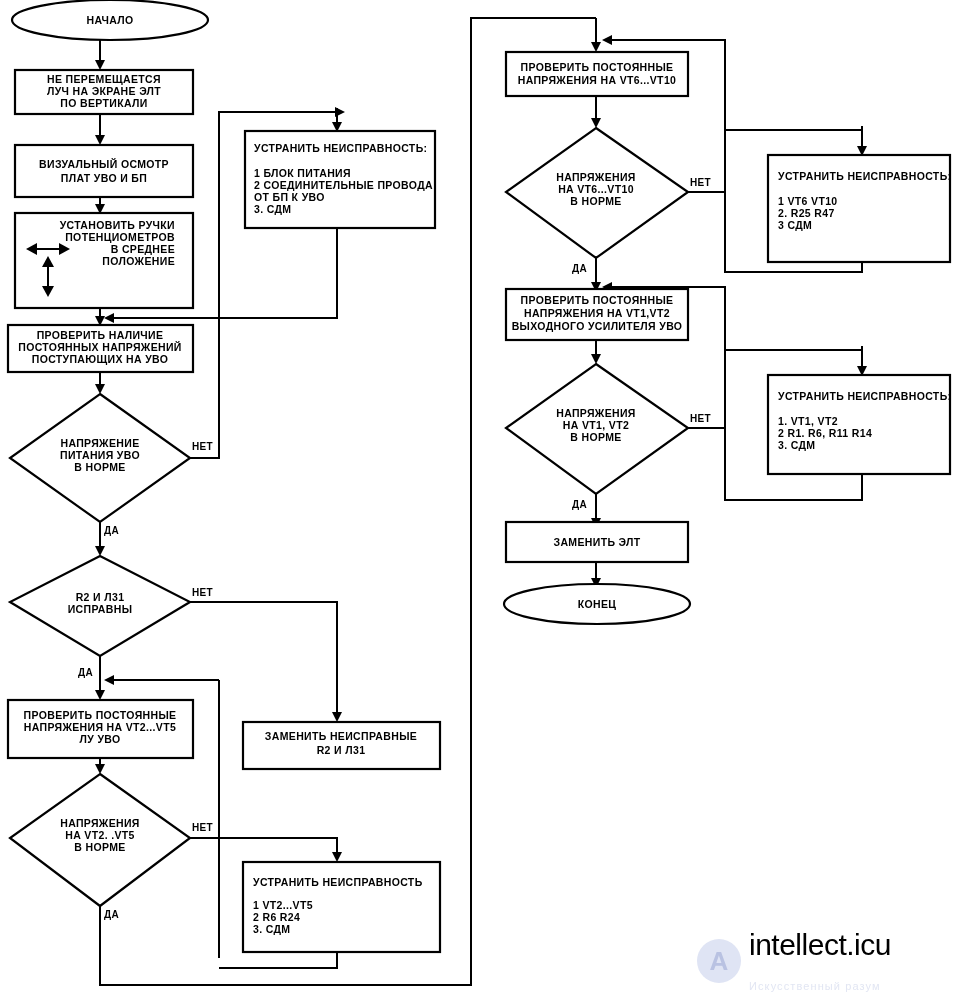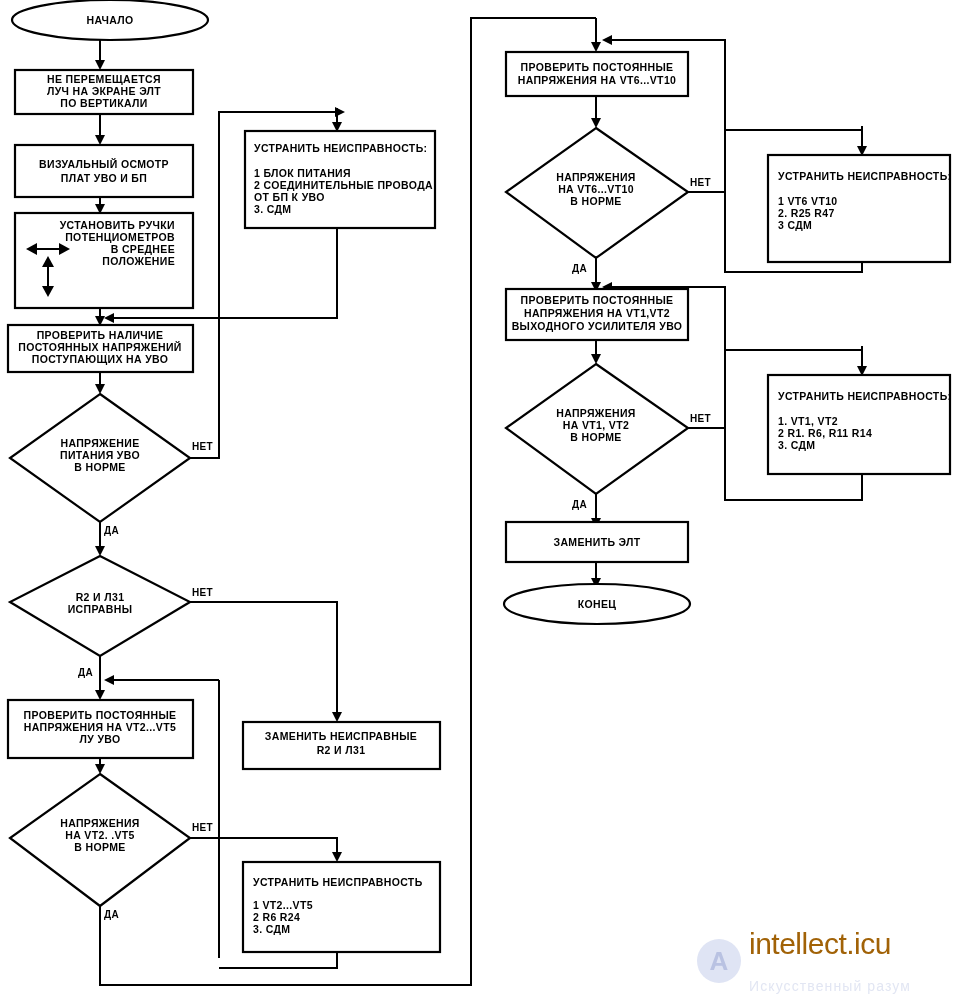--- a/index.html
+++ b/index.html
@@ -15,23 +15,23 @@
   .lbl{fill:#000000;font-family:"Liberation Sans","DejaVu Sans",sans-serif;
        font-size:10px;font-weight:bold;letter-spacing:.3px;}
   
   #watermark{position:absolute;left:697px;top:925px;width:262px;height:72px;
              display:flex;align-items:center;gap:8px;pointer-events:none;}
   #wm-circle{width:44px;height:44px;border-radius:50%;background:#dfe4f4;
              display:flex;align-items:center;justify-content:center;
              color:#b9c2e2;font-size:26px;font-weight:bold;
              font-family:"Liberation Sans",sans-serif;flex:0 0 auto;}
   #wm-text{display:flex;flex-direction:column;line-height:1.02;}
-  #wm-main{color:#a16207;font-size:30px;letter-spacing:-.5px;
+  #wm-main{color:#000000;font-size:30px;letter-spacing:-.5px;
            font-family:"Liberation Sans",sans-serif;}
-  #wm-sub{color:#e2e6f3;font-size:14px;letter-spacing:1.1px;
+  #wm-sub{color:#e2e6f3;font-size:11px;letter-spacing:1.1px;
           font-family:"Liberation Sans",sans-serif;margin-top:20px;}
 </style>
 </head>
 <body>
 
 <svg id="chart" viewBox="0 0 959 1000">
 
   <g>
 
     <path class="conn" d="M100,38 L100,62"></path>

